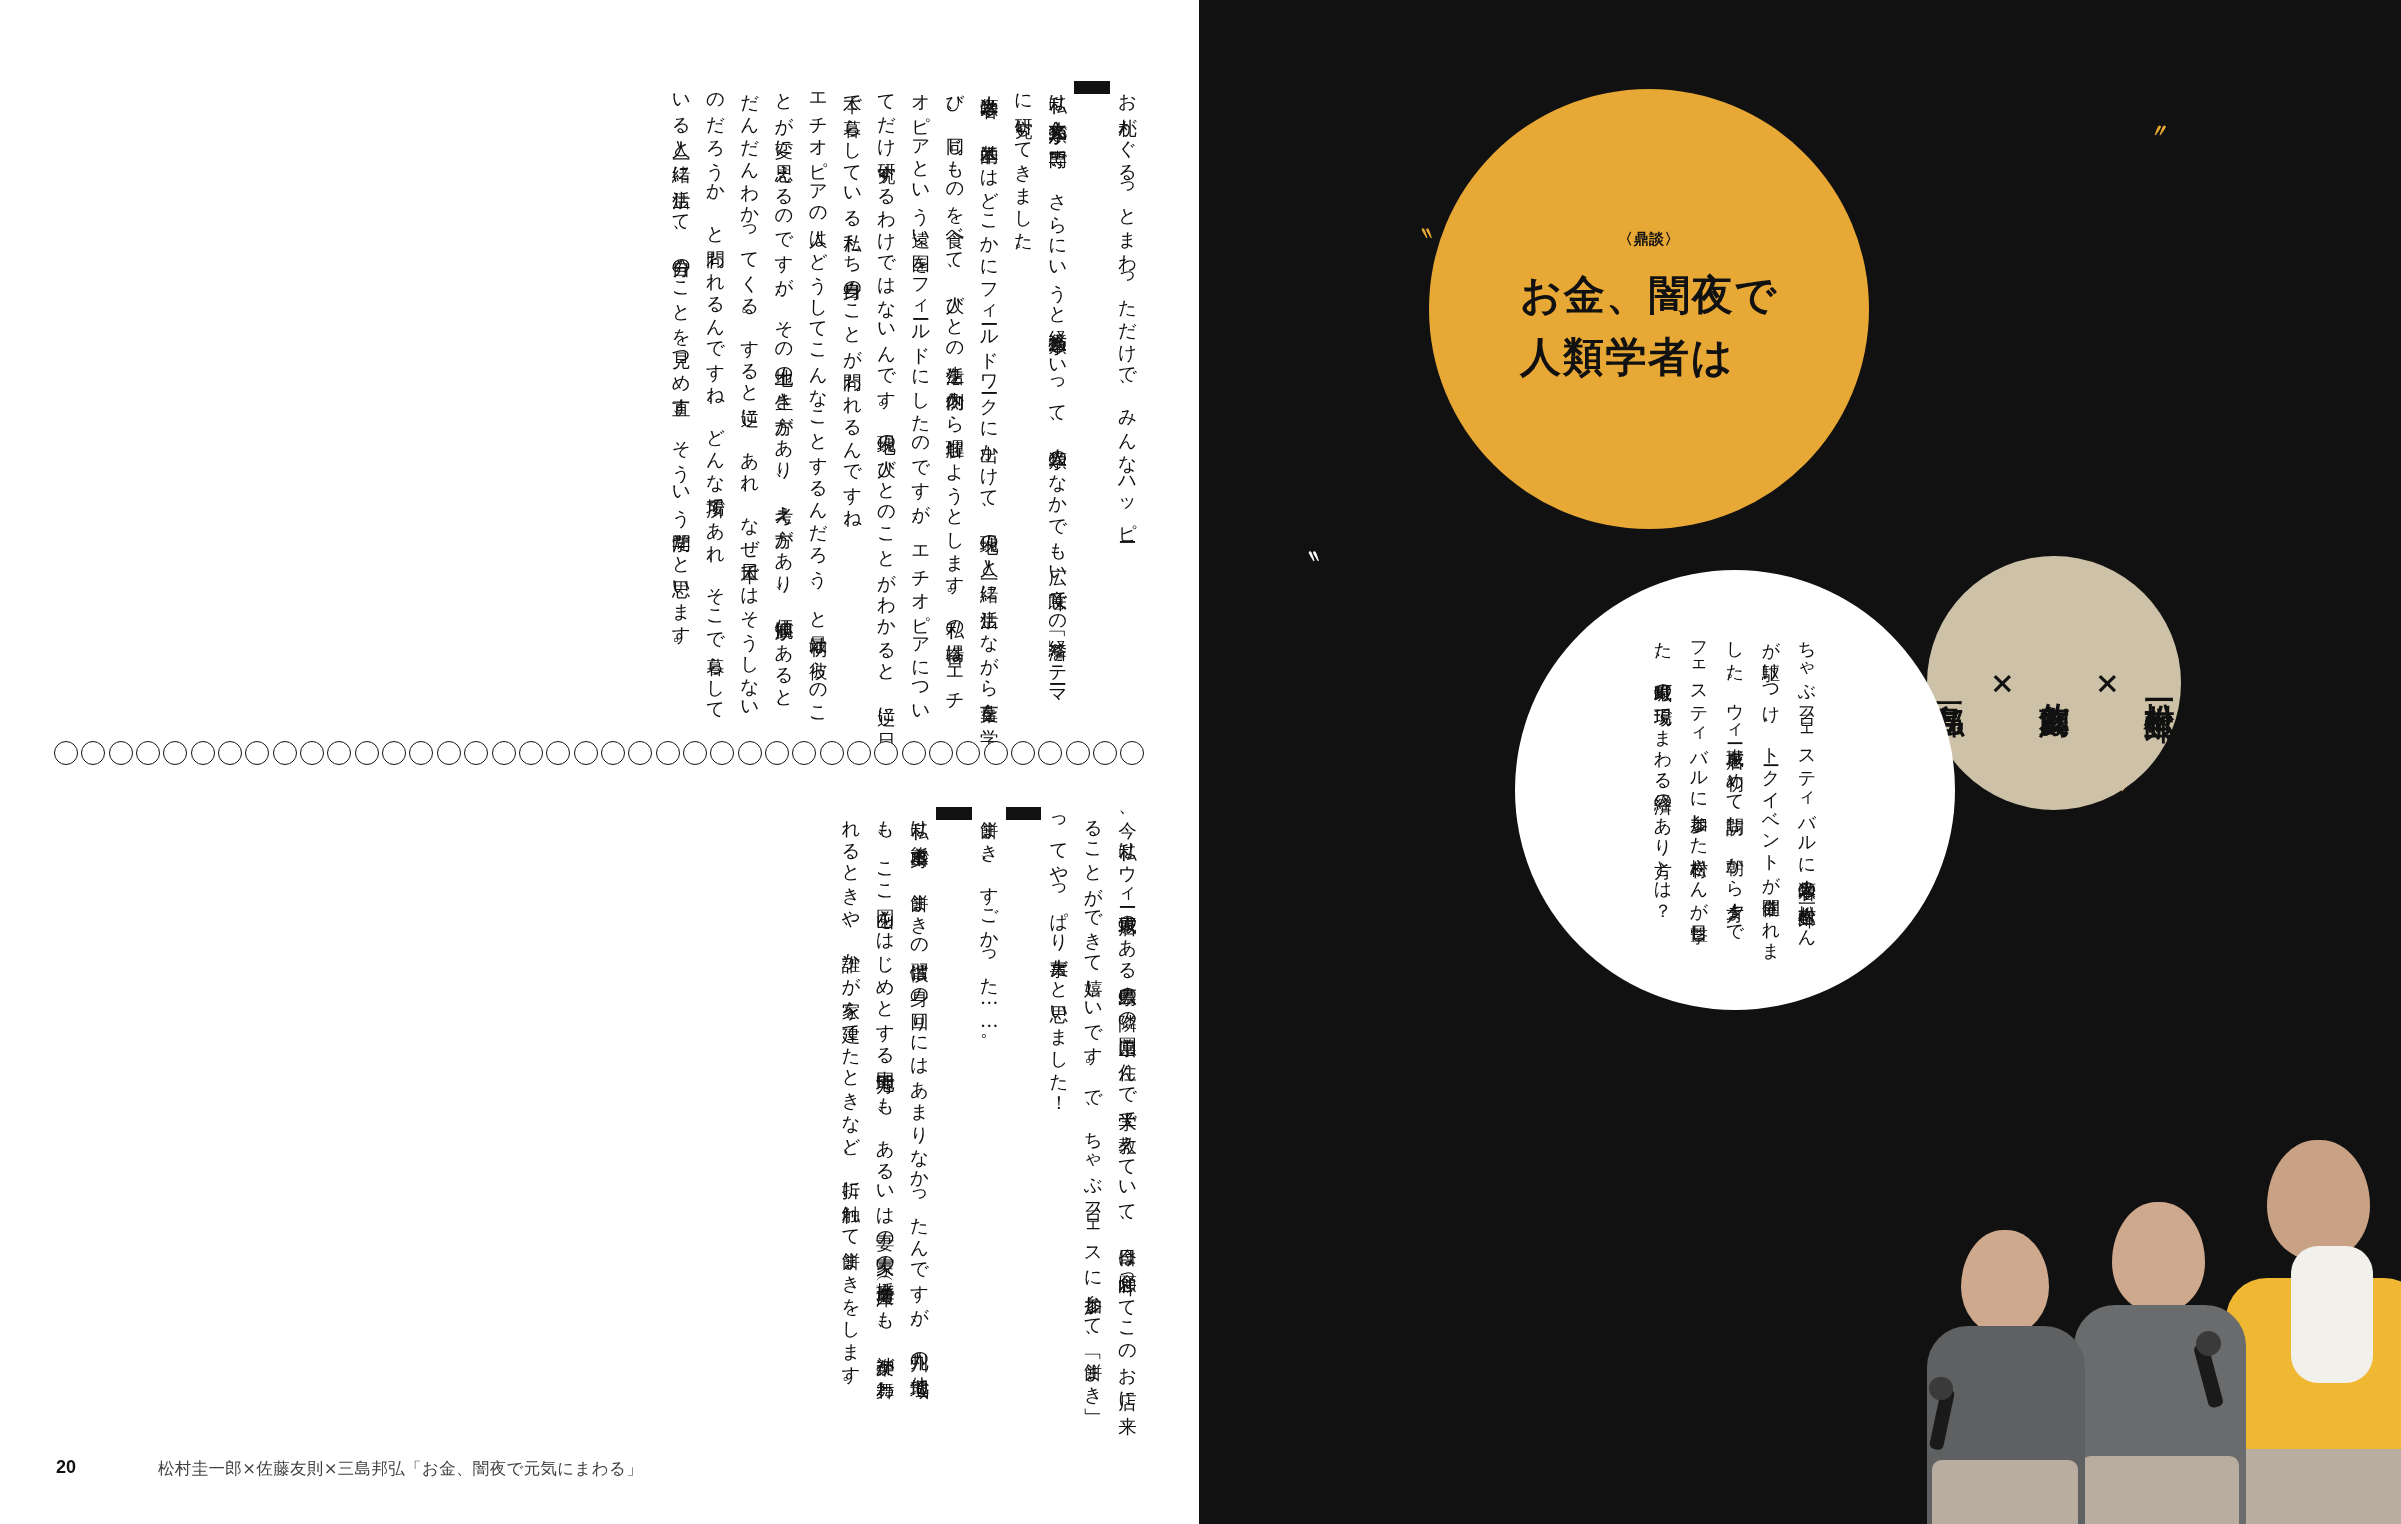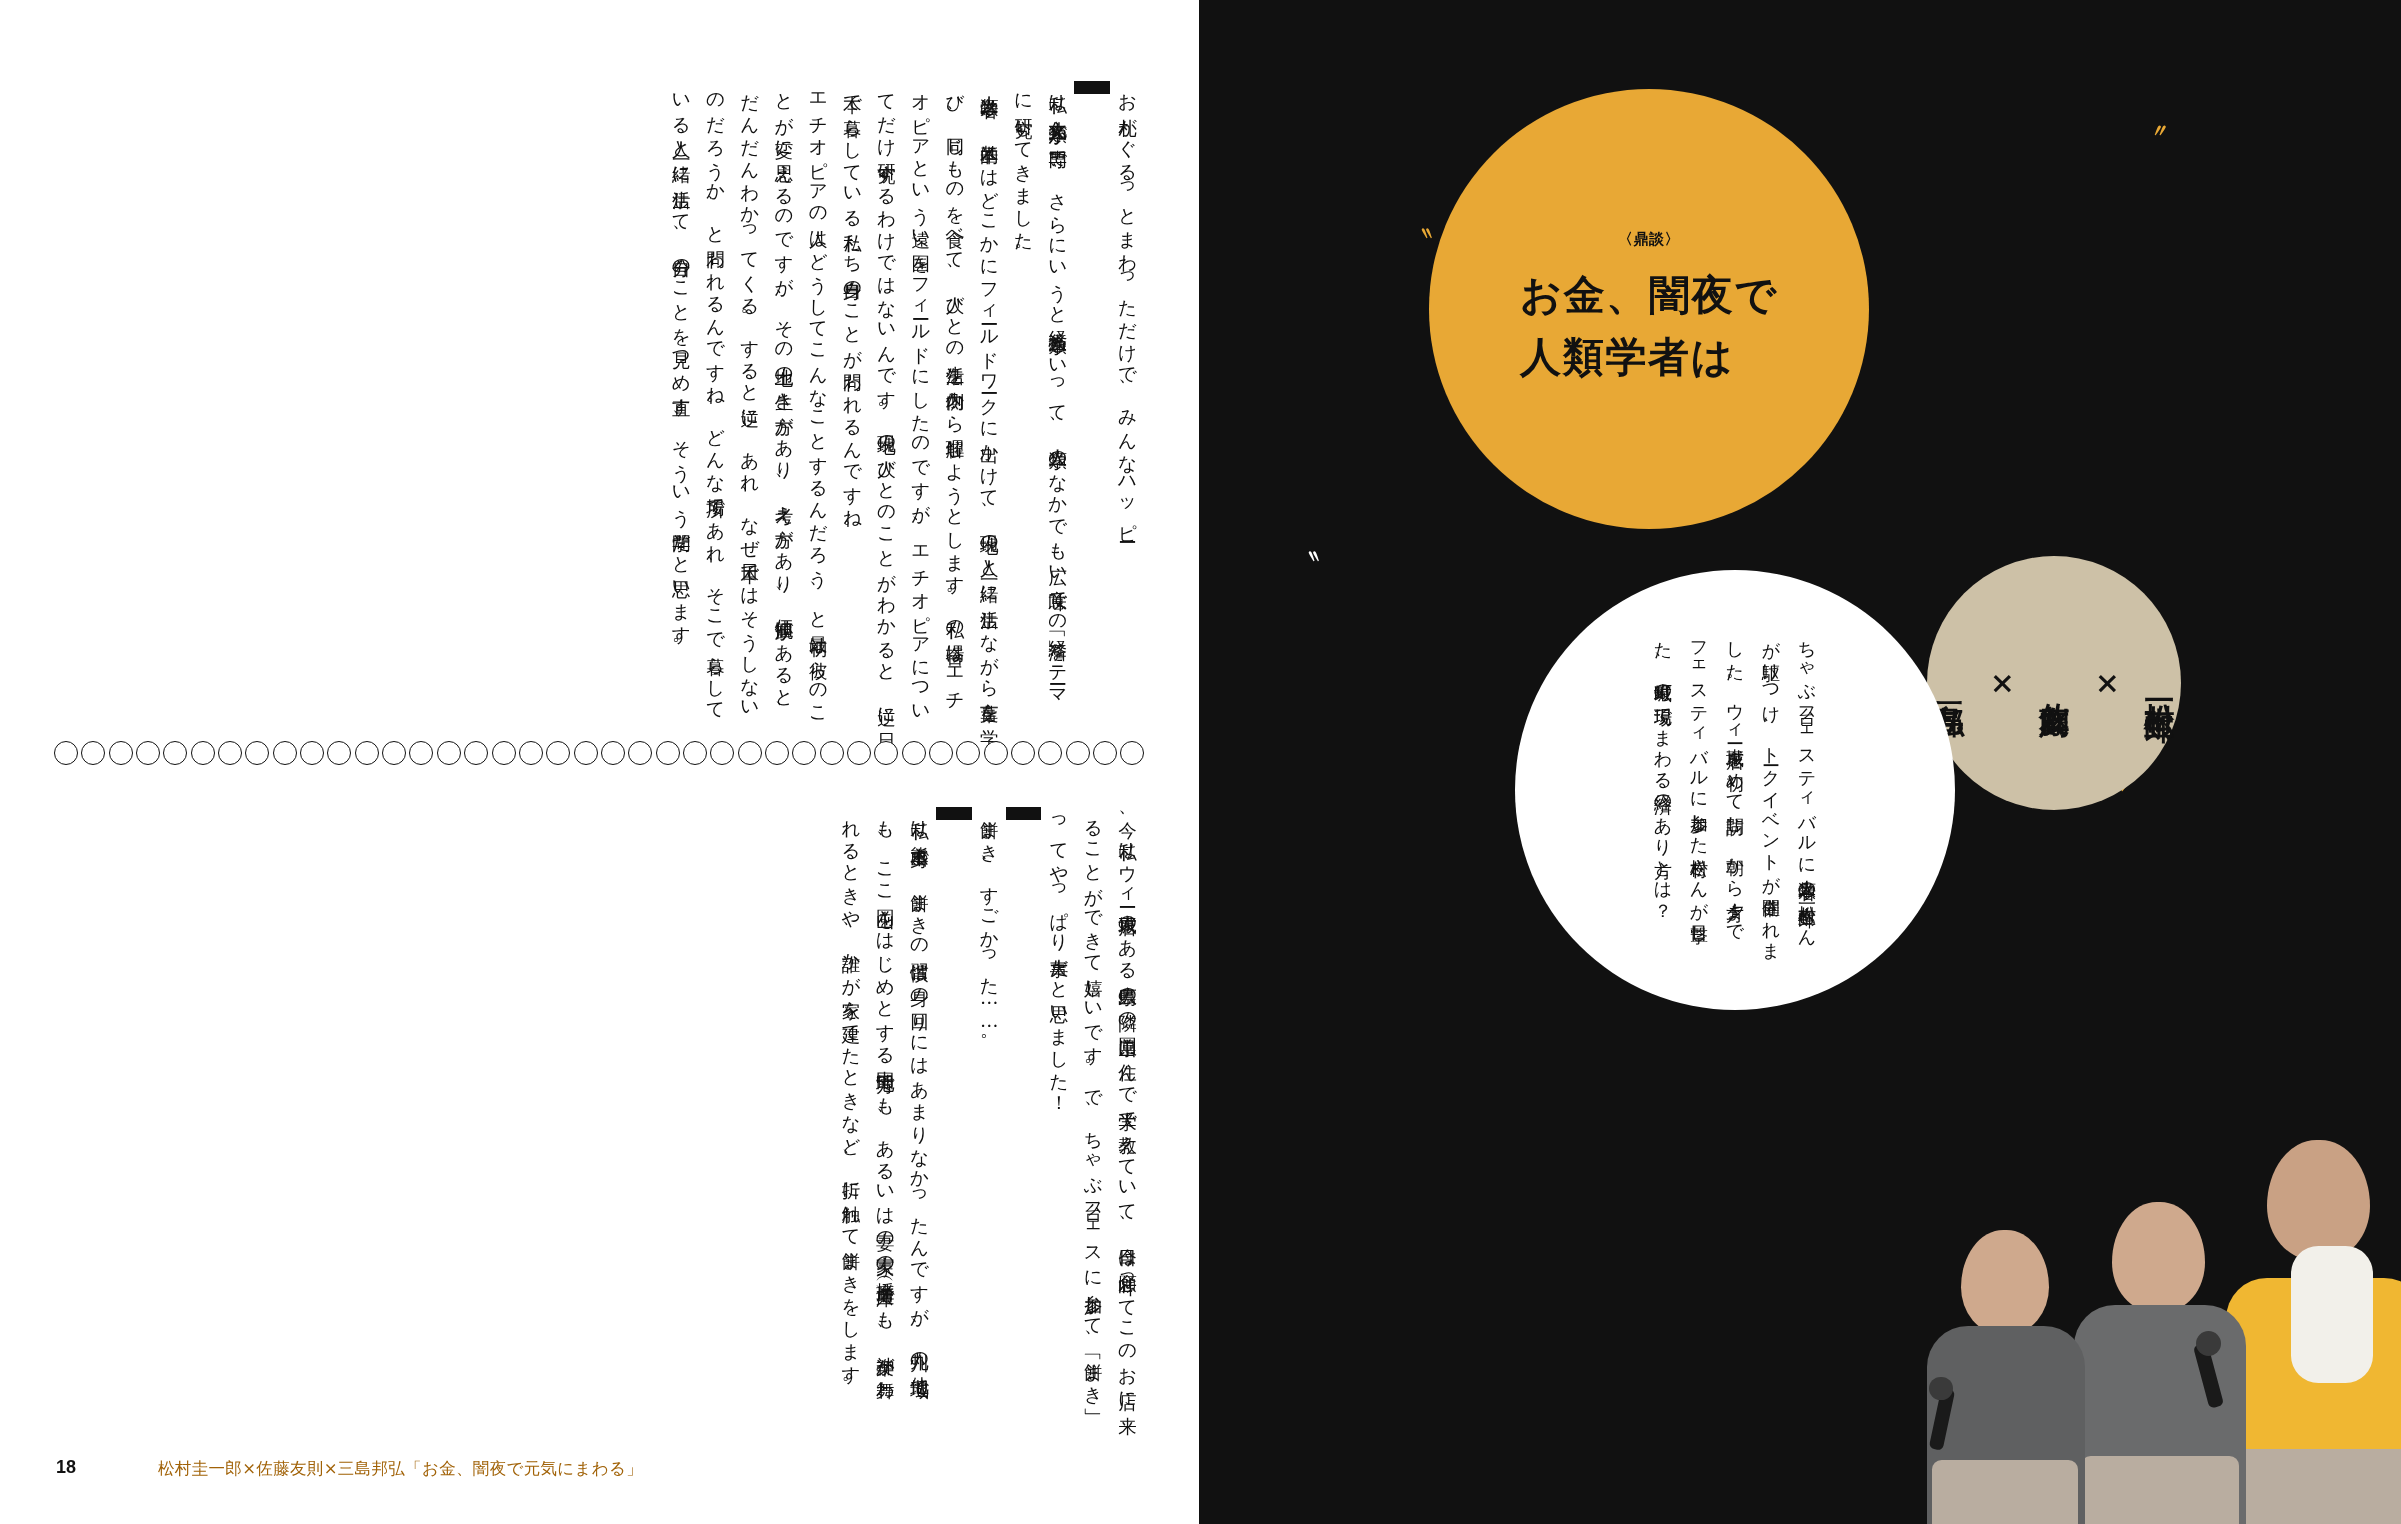--- a/index.html
+++ b/index.html
@@ -72,21 +72,21 @@
   .folio{
     position:absolute;
     left:56px;bottom:47px;
     font-family:"Liberation Sans","DejaVu Sans",sans-serif;
     font-size:18px;font-weight:bold;color:#111;
   }
   .footer-line{
     position:absolute;
     left:158px;bottom:45px;
     font-family:"DejaVu Serif","Liberation Serif",serif;
-    font-size:16.5px;color:#a16207;
+    font-size:16.5px;color:#404040;
     letter-spacing:0.02em;
   }
   
   .page-right{
     position:absolute;left:1199px;top:0;width:1203px;height:1525px;
     background:#111111;
     overflow:hidden;
   }
   .title-circle{
     position:absolute;
@@ -250,21 +250,21 @@
     <div class="column-wrap block-lower">
       <div class="para">今、私はウィー東城店のある広島県の隣の岡山県に住んで大学で教えていて、今日は念願叶ってこのお店に来ることができて嬉しいです。で、ちゃぶ台フェスに参加して、「餅まき」ってやっぱり大事だと思いました！</div>
       <div style="height:18px"></div>
       <span class="speaker">三島</span>
       <div class="para">餅まき、すごかった……。</div>
       <div style="height:18px"></div>
       <span class="speaker">松村</span>
       <div class="para">私は熊本出身で、餅まきの習慣は身の回りにはあまりなかったんですが、九州の他地域でも、ここ岡山をはじめとする中国地方でも、あるいは妻の実家の播磨（兵庫）でも、神楽が舞われるときや、誰かが家を建てたときなど、折に触れて餅まきをします。</div>
     </div>
 
-    <div class="folio">18</div>
+    <div class="folio">20</div>
     <div class="footer-line">松村圭一郎×佐藤友則×三島邦弘「お金、闇夜で元気にまわる」</div>
   </div>
 
   <div class="page-right">
 
     <div class="title-circle">
       <div class="kind">〈鼎談〉</div>
       <div class="title-text">
         <span>お金、闇夜で</span><br>
         <span>人類学者は</span>

